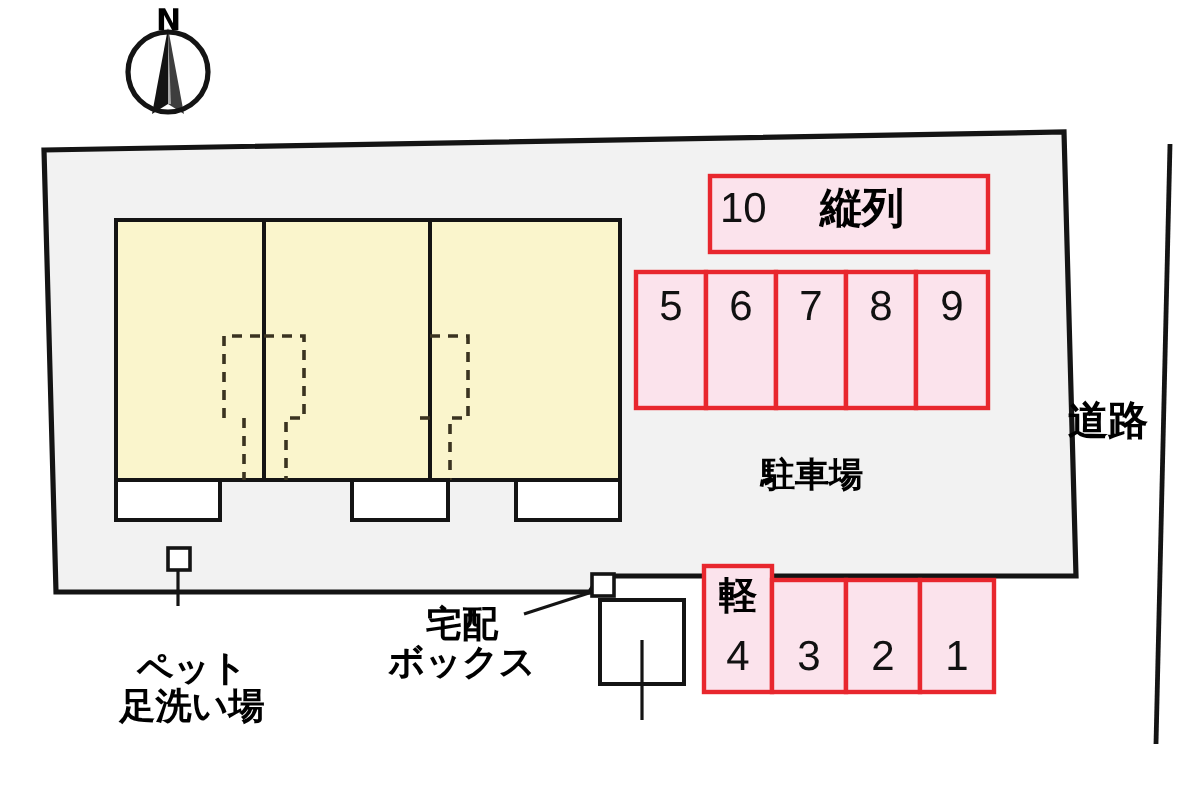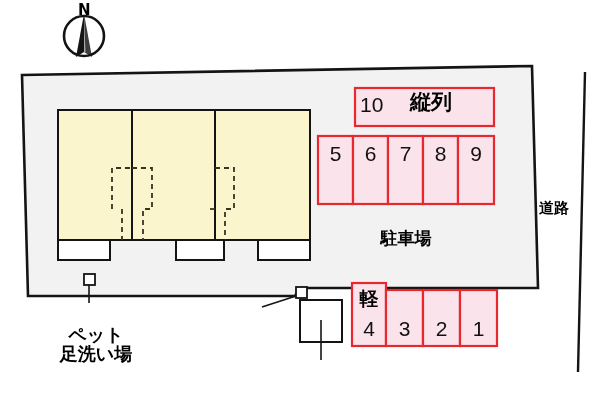--- a/index.html
+++ b/index.html
@@ -111,38 +111,42 @@
       <polygon points="84,14 76,57 84,52" fill="#141414"></polygon>
       <polygon points="84,14 92,57 84,52" fill="#141414" opacity="0.82"></polygon>
       <polygon points="84,16 85.5,52 84,52" fill="#ffffff" opacity="0.55"></polygon>
     </g>
 
   </svg>
 
   <div class="compass-n" style="left:78px; top:1px;">N</div>
 
   <div class="stall-num" style="left:360px; top:93px; width:40px; text-align:left;">10</div>
-  <div class="lbl jp" style="left:410px; top:93px; width:70px; font-size:21px; text-align:left;font-family:Liberation Mono, monospace;">縦列</div>
+  <div class="lbl jp" style="left:410px; top:93px; width:70px; font-size:21px; text-align:left;">縦列</div>
 
   <div class="stall-num" style="left:318px; top:142px; width:35px;">5</div>
   <div class="stall-num" style="left:353px; top:142px; width:35px;">6</div>
   <div class="stall-num" style="left:388px; top:142px; width:35px;">7</div>
   <div class="stall-num" style="left:423px; top:142px; width:35px;">8</div>
   <div class="stall-num" style="left:458px; top:142px; width:36px;">9</div>
 
   <div class="lbl jp" style="left:352px; top:288px; width:34px; font-size:19px;">軽</div>
   <div class="stall-num" style="left:352px; top:317px; width:34px;">4</div>
   <div class="stall-num" style="left:386px; top:317px; width:37px;">3</div>
   <div class="stall-num" style="left:423px; top:317px; width:37px;">2</div>
   <div class="stall-num" style="left:460px; top:317px; width:37px;">1</div>
 
-  <div class="lbl jp" style="left:523px; top:200px; width:62px; font-size:15px;">道路</div>
+  <div class="lbl jp" style="left:523px; top:200px; width:62px; font-size:20px;">道路</div>
 
   <div class="lbl jp" style="left:360px; top:229px; width:92px; font-size:17px;">駐車場</div>
 
   <div style="position:absolute; left:36px; top:303px; width:120px;margin-top:22px;">
     <div class="lbl jp" style="position:static; font-size:18px;">ペット</div>
     <div class="lbl jp" style="position:static; font-size:18px;">足洗い場</div>
   </div>
 
+  <div style="position:absolute; left:171px; top:303px; width:120px;">
+    <div class="lbl jp" style="position:static; font-size:18px;">宅配</div>
+    <div class="lbl jp" style="position:static; font-size:18px;">ボックス</div>
+  </div>
 
 
 </div>
 
 </body></html>

